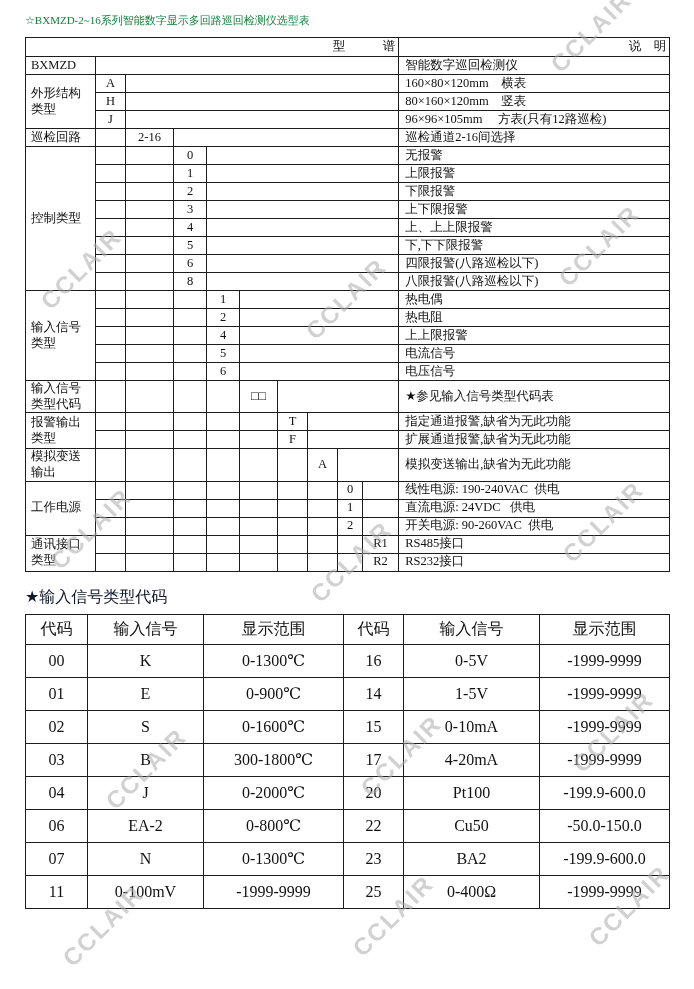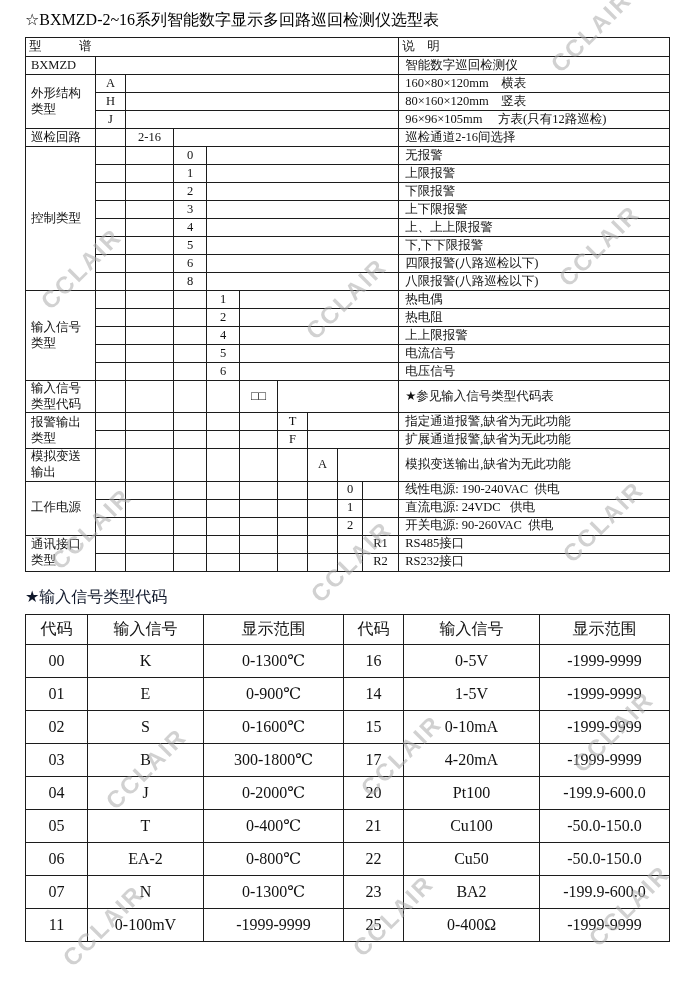--- a/index.html
+++ b/index.html
@@ -7,34 +7,34 @@
   body {
     width: 694px; height: 989px;
     position: relative; overflow: hidden;
     font-family: "Liberation Serif", "DejaVu Serif", "DejaVu Sans", serif;
     color: #111111;
   }
   .page { position: absolute; inset: 0; }
   .content { position: relative; z-index: 1; padding: 8px 25px 0 25px; }
 
   .title {
-    font-size: 16px; line-height: 20px; margin: 2px 0 7px 0;
-    white-space: pre; color: #000000;
+    font-size: 11px; line-height: 20px; margin: 2px 0 7px 0;
+    white-space: pre; color: #15803d;
   }
   .title2 {
     font-size: 16px; line-height: 20px; margin: 15px 0 7px 0;
     white-space: pre; color: #0f172a;
   }
 
   table { border-collapse: collapse; table-layout: fixed; width: 644px; }
   td { border: 1px solid #1c1c1c; vertical-align: middle; }
 
   
   .spec td { height: 18px; font-size: 12.5px; line-height: 1.25; padding: 0 3px; }
-  .spec .hdr { text-align: left; white-space: pre; height: 19px; }
+  .spec .hdr { text-align: right; white-space: pre; height: 19px; }
   .spec .lab { text-align: left; padding-left: 5px; white-space: pre-line; margin-top: 40px; }
   .spec .val { text-align: center; white-space: pre; }
   .spec .desc { text-align: left; padding-left: 6px; white-space: pre; margin-left: 12px; }
 
   
   .codes td { height: 33px; font-size: 16px; text-align: center; white-space: pre; }
   .codes .chdr { height: 30px; }
 
   
   .wm-layer { position: absolute; inset: 0; z-index: 2; pointer-events: none; }
@@ -375,28 +375,20 @@
           </tr>
           <tr>
             <td>04</td>
             <td>J</td>
             <td>0-2000℃</td>
             <td>20</td>
             <td>Pt100</td>
             <td>-199.9-600.0</td>
           </tr>
           <tr>
-            <td>05</td>
-            <td>T</td>
-            <td>0-400℃</td>
-            <td>21</td>
-            <td>Cu100</td>
-            <td>-50.0-150.0</td>
-          </tr>
-          <tr>
             <td>06</td>
             <td>EA-2</td>
             <td>0-800℃</td>
             <td>22</td>
             <td>Cu50</td>
             <td>-50.0-150.0</td>
           </tr>
           <tr>
             <td>07</td>
             <td>N</td>

